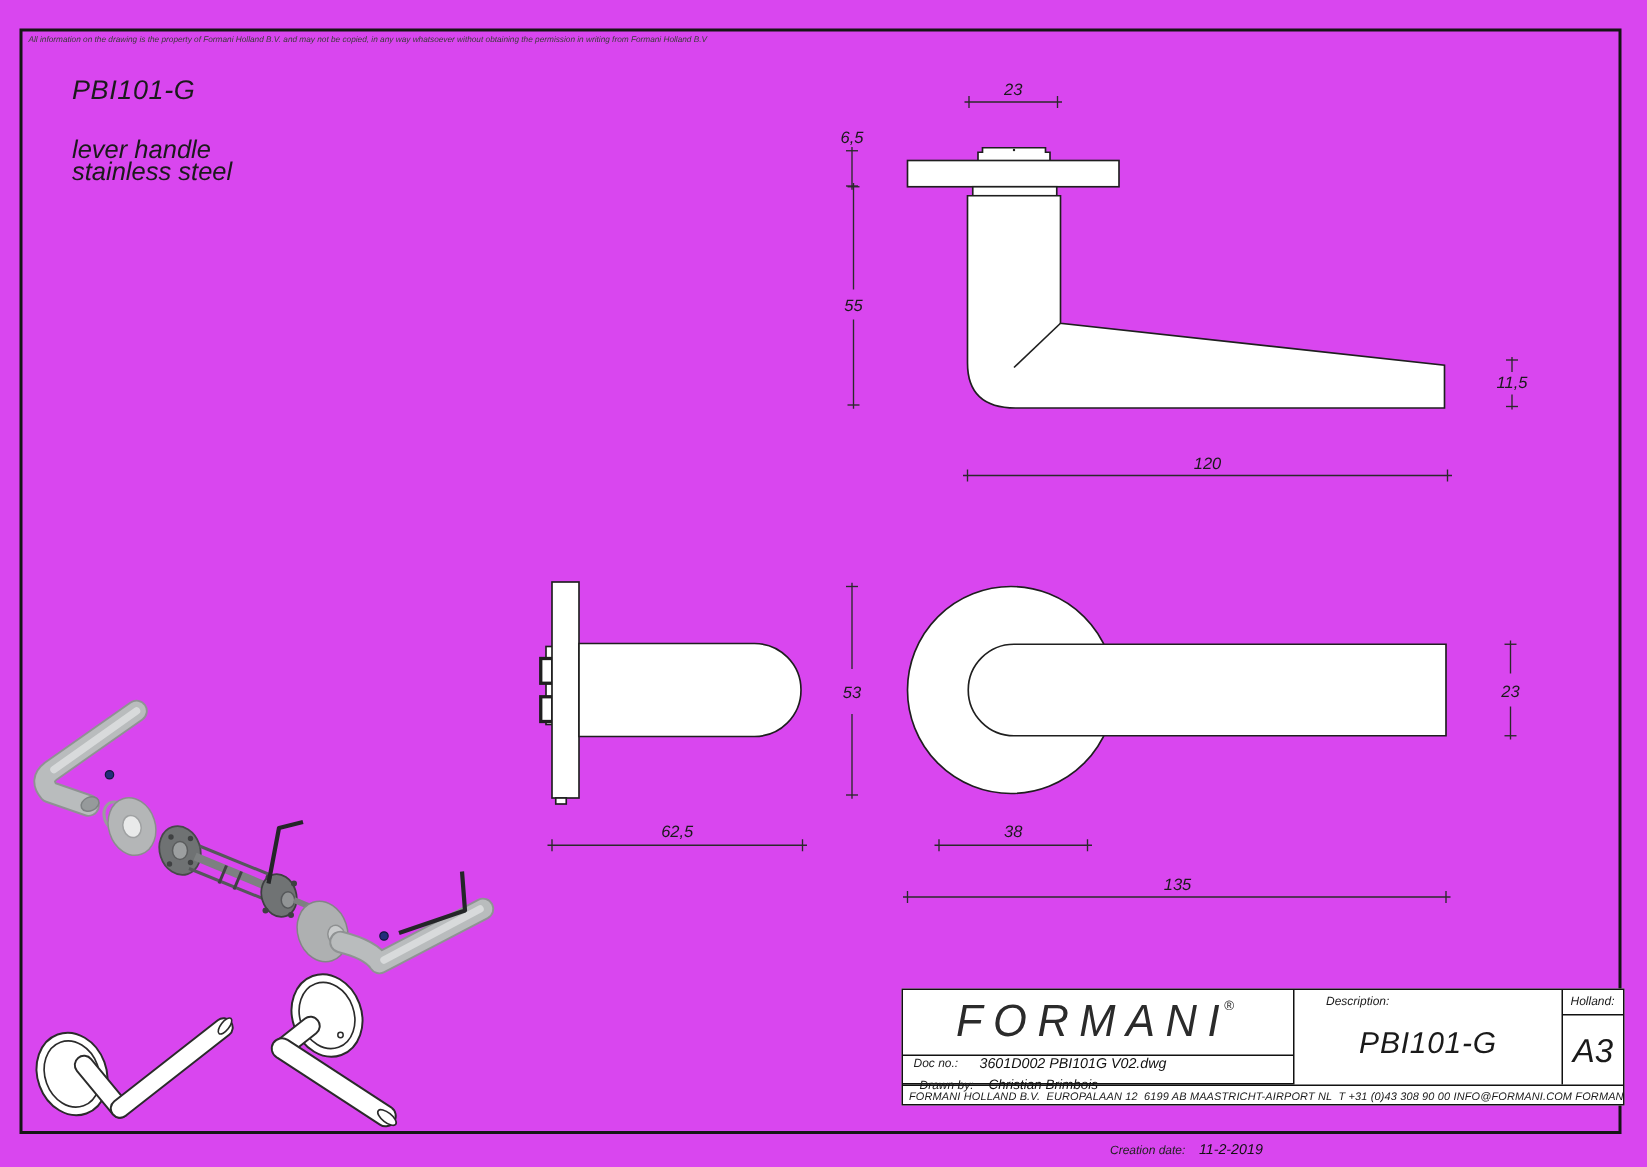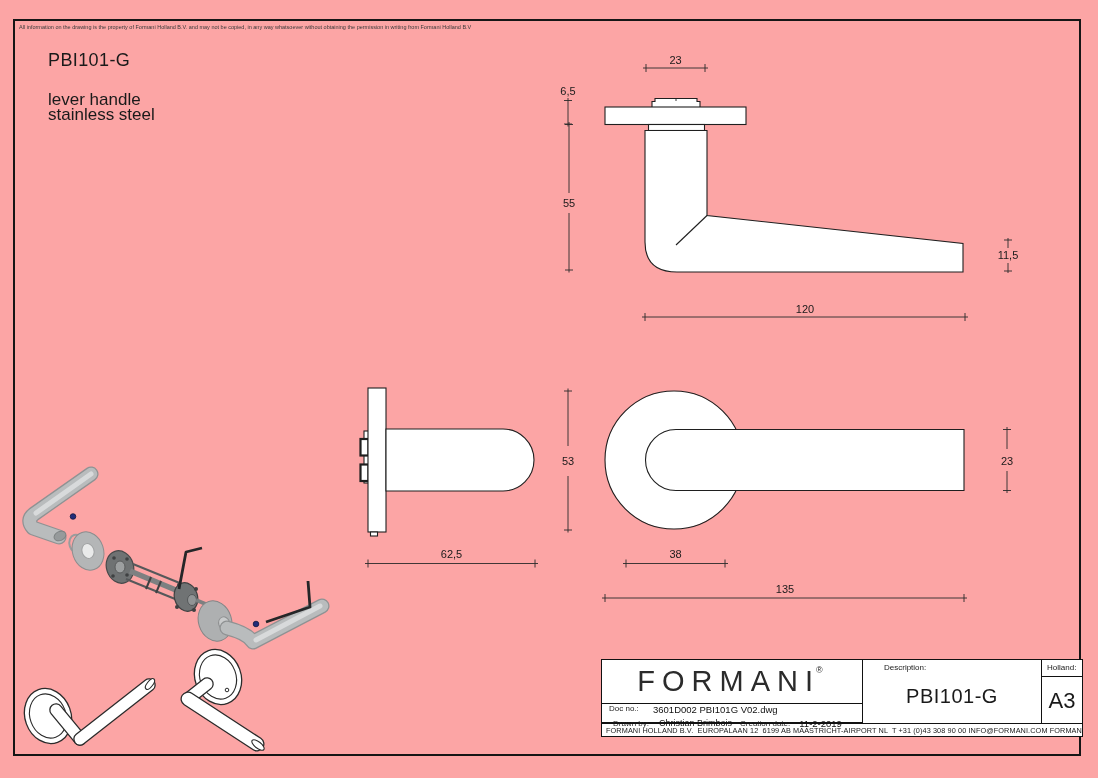--- a/index.html
+++ b/index.html
@@ -1,17 +1,17 @@
 <!DOCTYPE html>
 <html><head>
 <meta charset="utf-8">
 <style>
   html,body { margin:0; padding:0; background:#ffffff; }
-  .page { position:relative; width:1098px; height:778px; background:#fca5a5;
-          font-family:"Liberation Sans", sans-serif; color:#1a1a1a; overflow:hidden; }
+  .page { position:relative; width:1098px; height:778px; background:#d946ef;
+          font-family:"Liberation Sans", sans-serif; color:#1a1a1a; overflow:hidden;font-style:italic; }
   .frame { position:absolute; left:13px; top:19px; width:1068px; height:737px;
            border:2px solid #151515; box-sizing:border-box; }
   .disclaimer { position:absolute; left:19px; top:24px; font-size:5.5px; color:#3a3a3a; white-space:pre; }
   .prod-code { position:absolute; left:48px; top:50px; font-size:18px; letter-spacing:.4px; }
   .prod-desc { position:absolute; left:48px; top:93px; font-size:17px; line-height:14.5px; }
   svg.sheet { position:absolute; left:0; top:0; }
   .ln  { stroke:#1f1f1f; stroke-width:1.1; fill:none; }
   .lnf { stroke:#1f1f1f; stroke-width:1.1; fill:#ffffff; }
   .dml { stroke:#2a2a2a; stroke-width:.9; fill:none; }
   .dim-text { font-size:11px; fill:#1a1a1a; text-anchor:middle; font-family:"Liberation Sans",sans-serif; }
@@ -25,21 +25,21 @@
   .brand { font-size:29px; font-weight:200; letter-spacing:7px; color:#2b2b2b; transform:scaleY(1.04); }
   .brand-reg { font-size:9px; position:relative; top:-11px; left:-4px; color:#2b2b2b; }
   .tb-doc { height:21px; border-bottom:1.4px solid #111; box-sizing:border-box; display:flex; align-items:flex-start; }
   .tb-label { font-size:8px; color:#222; }
   .tb-value { font-size:9.5px; color:#111; }
   .tb-doc .tb-label { margin-left:7px; width:44px; }
   .tb-drawn { flex:1; display:flex; min-height:0; }
   .tb-drawn-left { width:131px; display:flex; align-items:center; }
   .tb-drawn-left .tb-label { margin-left:11px; width:46px; }
   .tb-drawn-left .tb-value { font-size:9px; }
-  .tb-drawn-right { flex:1; border-left:1.4px solid #111; display:flex; align-items:center; }
+  .tb-drawn-right { flex:1; border-left:1.4px solid #111; display:flex; align-items:center;margin-top:43px; }
   .tb-drawn-right .tb-label { margin-left:6px; }
   .tb-drawn-right .tb-value { margin-left:9px; }
   .tb-right { flex:1; display:flex; flex-direction:column; }
   .tb-part { height:33px; border-bottom:1.4px solid #111; box-sizing:border-box; padding:3px 0 0 7px; font-size:8px; }
   .tb-descrow { flex:1; display:flex; min-height:0; }
   .tb-desc { flex:1; border-right:1.4px solid #111; position:relative; display:flex;
              align-items:center; justify-content:center; }
   .tb-desc-label { position:absolute; top:3px; left:21px; font-size:8px; }
   .tb-desc-value { font-size:20px; padding-top:10px; letter-spacing:.5px; }
   .tb-format { width:40px; display:flex; flex-direction:column; }

